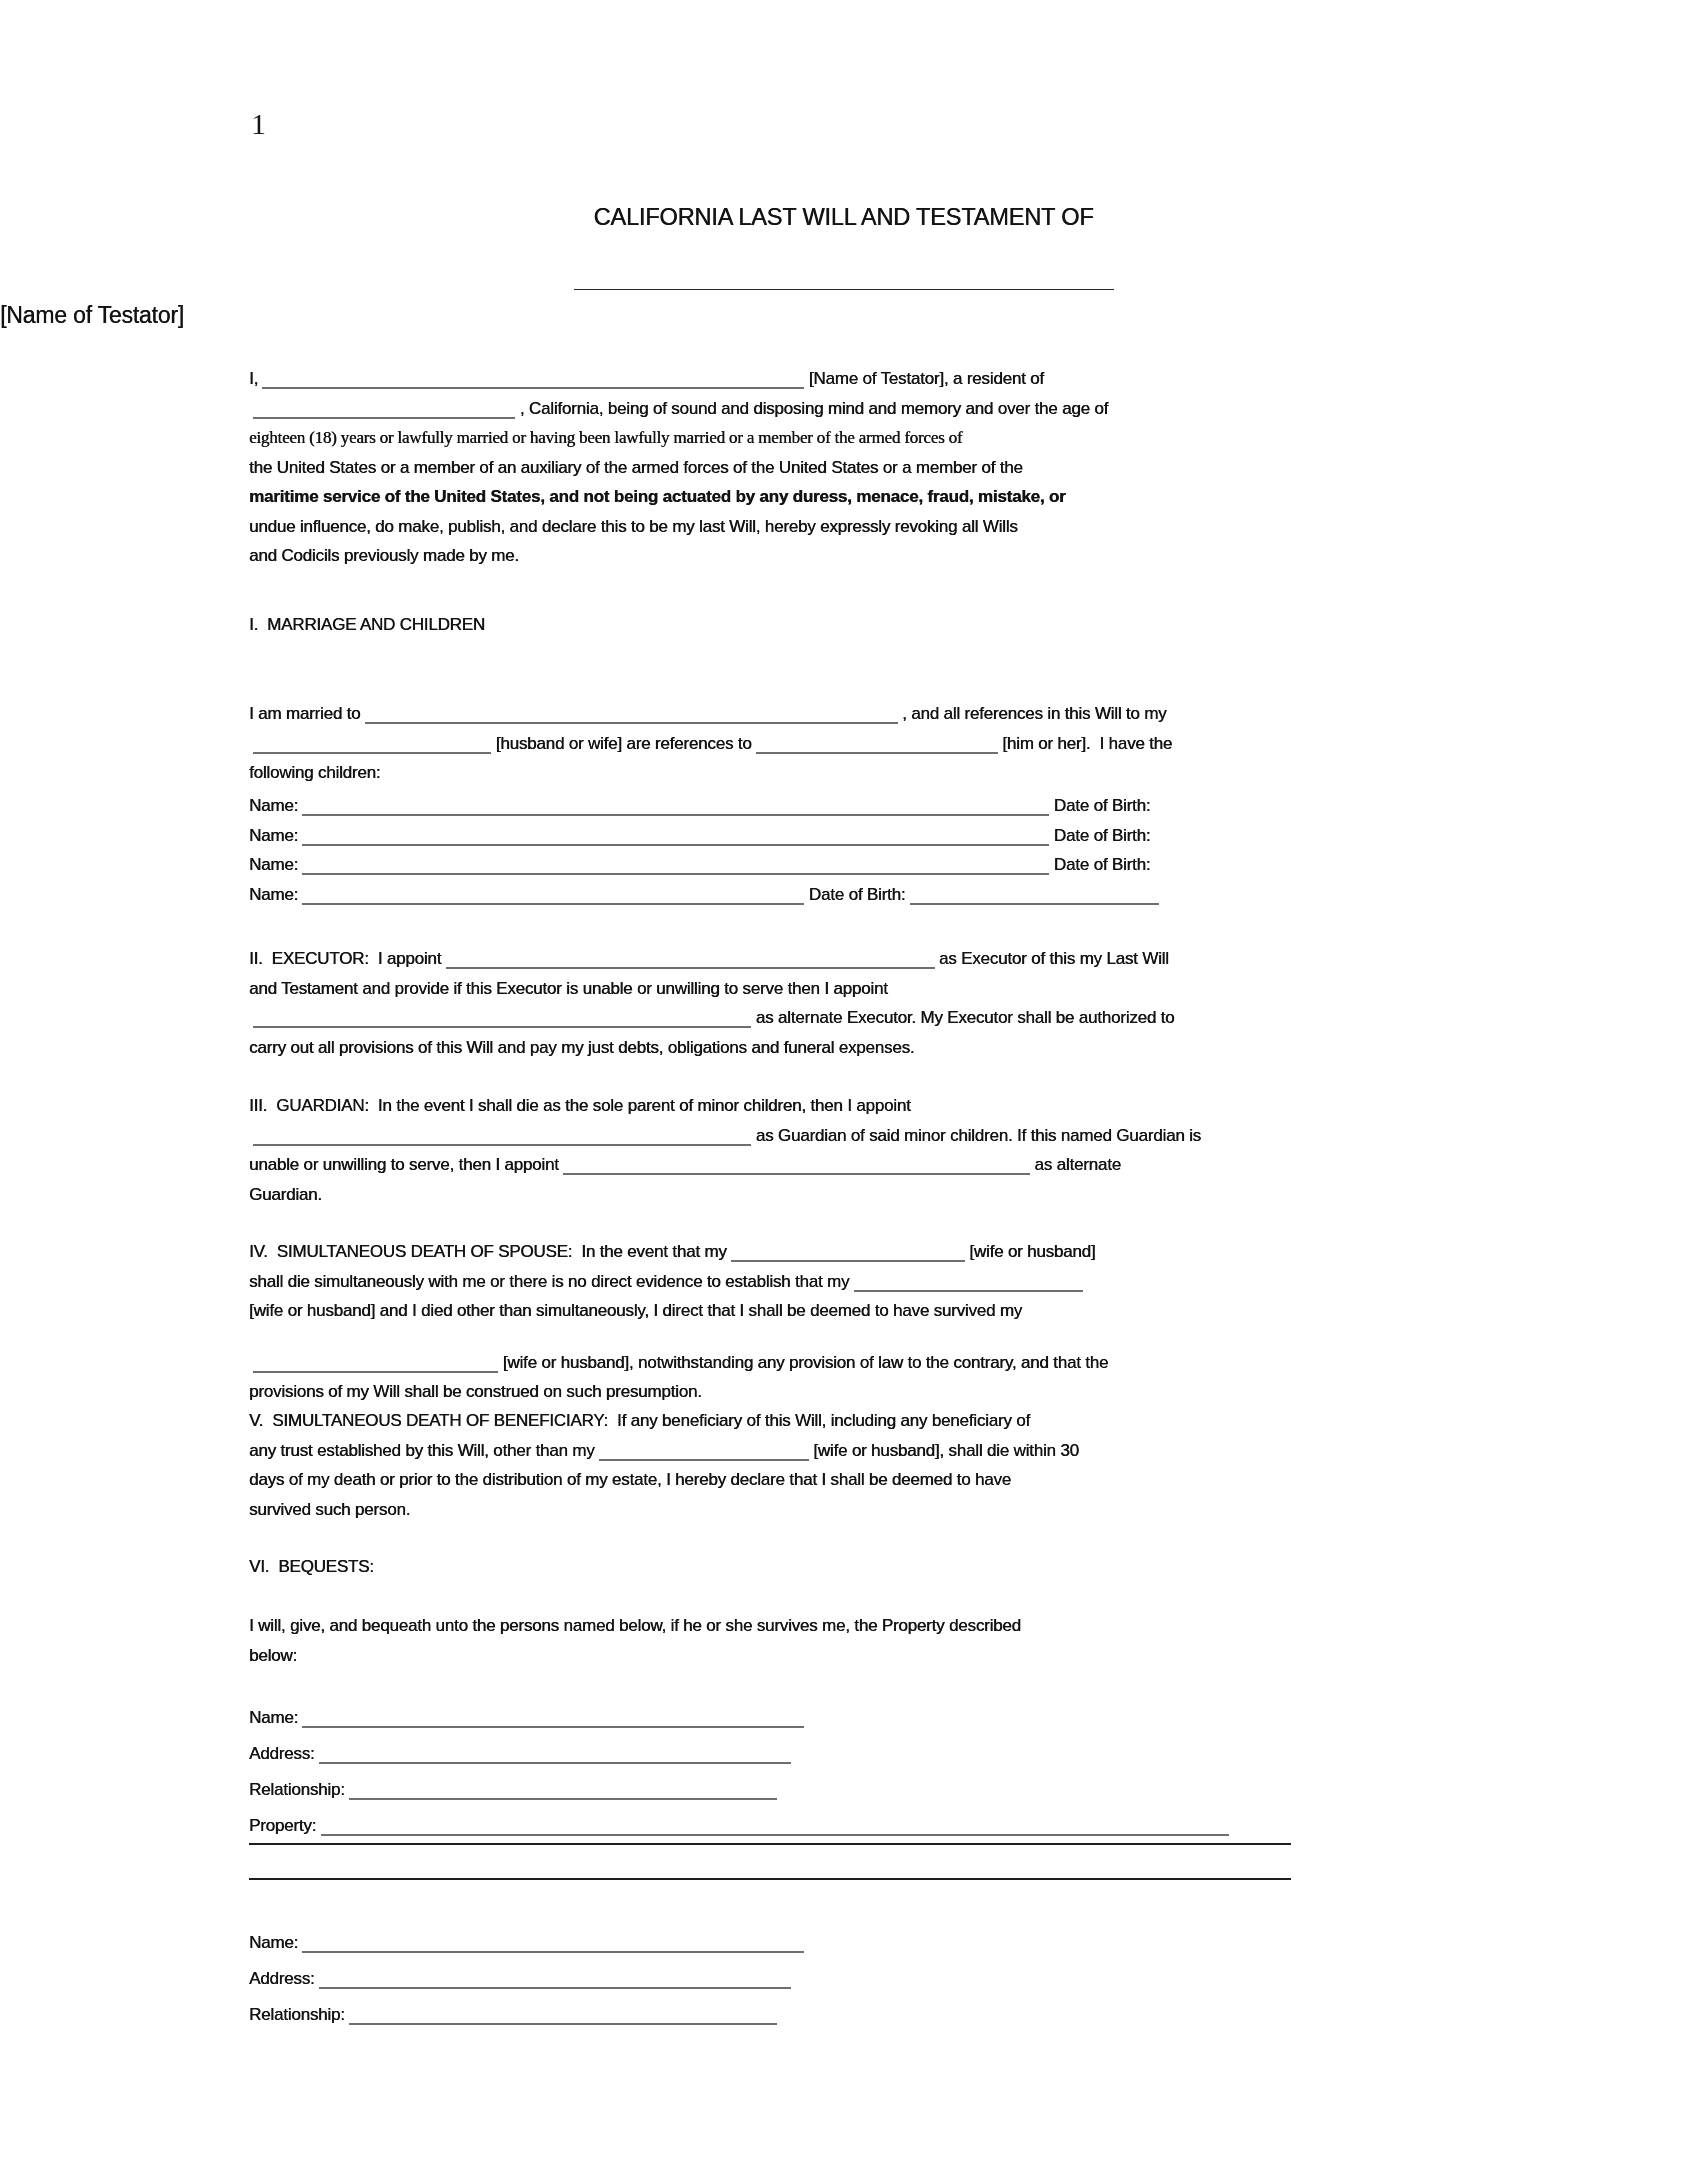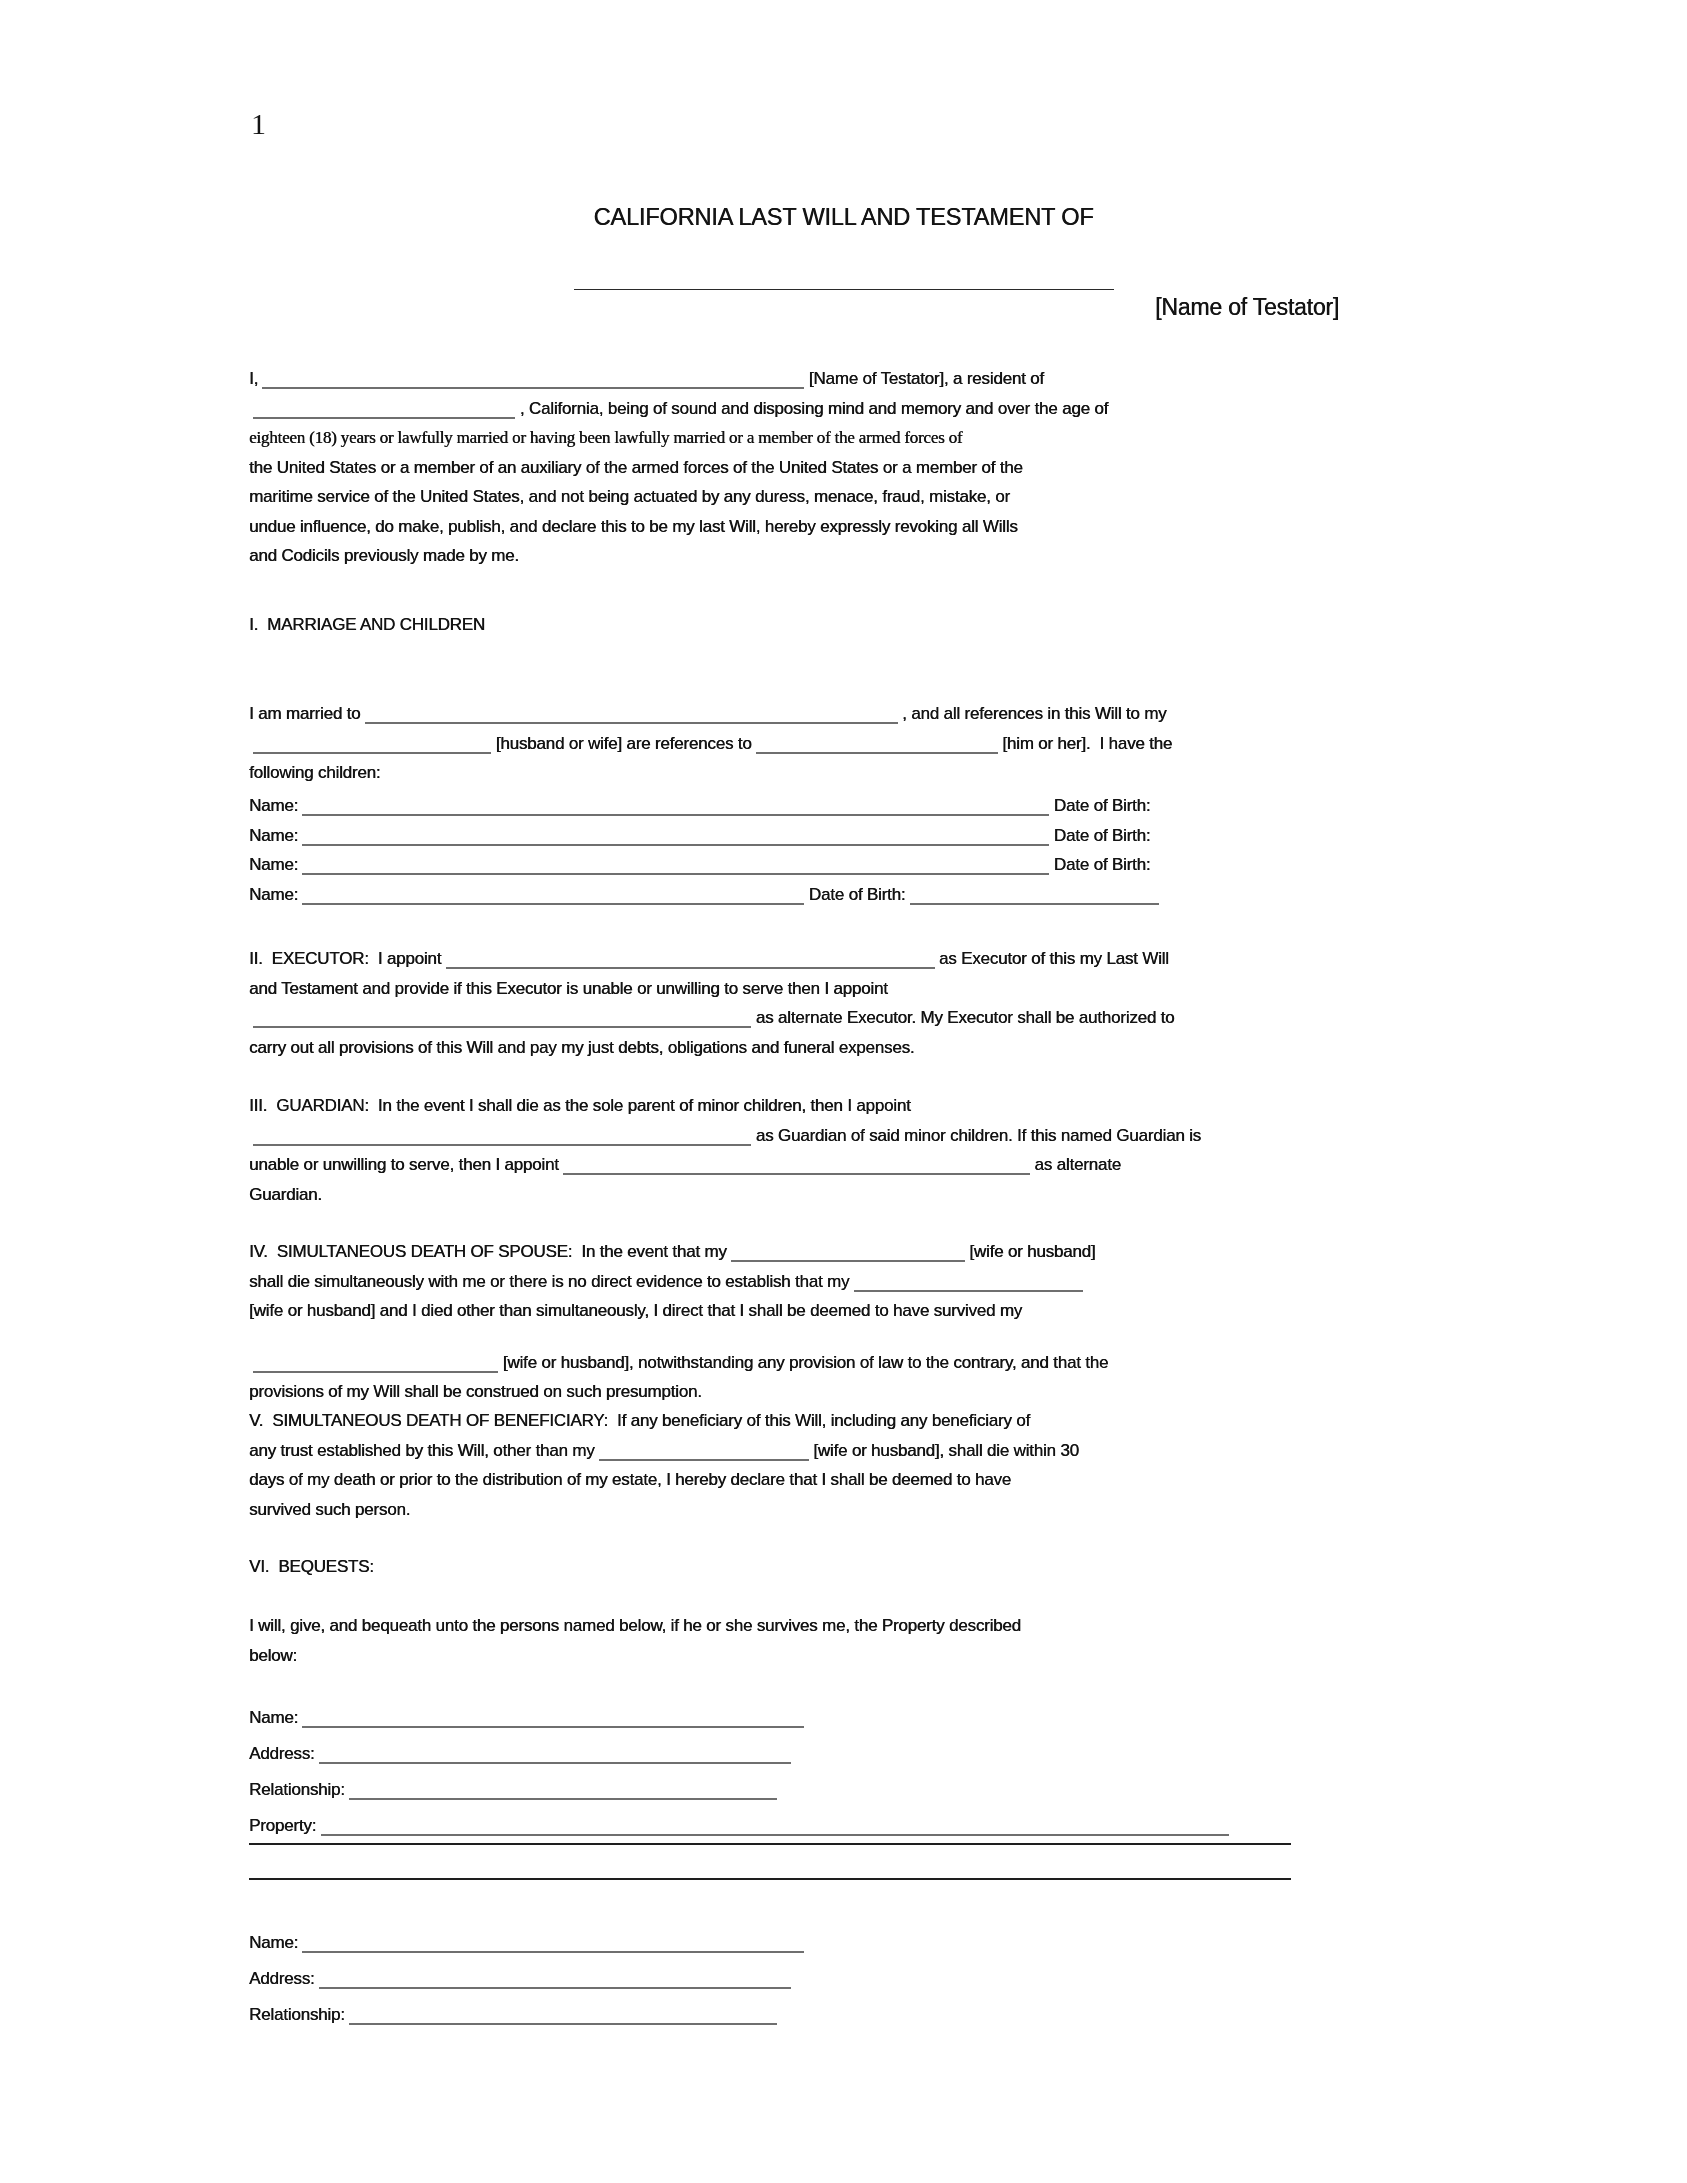--- a/index.html
+++ b/index.html
@@ -40,23 +40,23 @@
     position:absolute;
     left:574px;
     top:289px;
     width:540px;
     height:0;
     border-top:1.7px solid #2a2a2a;
   }
   .subtitle{
     position:absolute;
     left:0;
-    top:294px;
+    top:302px;
     width:1339px;
-    text-align:right;
+    text-align:left;
     font-size:23px;
   }
   .block{
     position:absolute;
     left:249px;
   }
   .block .line{
     white-space:nowrap;
   }
   .blank{
@@ -80,21 +80,21 @@
   <div class="pageno">1</div>
   <div class="title txt">CALIFORNIA LAST WILL AND TESTAMENT OF</div>
   <div class="title-rule"></div>
   <div class="subtitle txt">[Name of Testator]</div>
 
 <div class="block txt" style="top: 364px;">
       <div class="line" style="line-height: 29.5px;"><span>I,</span><span class="blank" style="width: 542px;"></span><span>[Name of Testator], a resident of</span></div>
       <div class="line" style="line-height: 29.5px;"><span class="blank" style="width: 262px;"></span><span>, California, being of sound and disposing mind and memory and over the age of</span></div>
       <div class="line" style="line-height: 29.5px; font-family: Liberation Serif, serif;"><span>eighteen (18) years or lawfully married or having been lawfully married or a member of the armed forces of</span></div>
       <div class="line" style="line-height: 29.5px;"><span>the United States or a member of an auxiliary of the armed forces of the United States or a member of the</span></div>
-      <div class="line" style="line-height: 29.5px;"><span>maritime service of the United States, and not being actuated by any duress, menace, fraud, mistake, or</span></div>
+      <div class="line" style="line-height: 29.5px; font-weight: bold;"><span>maritime service of the United States, and not being actuated by any duress, menace, fraud, mistake, or</span></div>
       <div class="line" style="line-height: 29.5px;"><span>undue influence, do make, publish, and declare this to be my last Will, hereby expressly revoking all Wills</span></div>
       <div class="line" style="line-height: 29.5px;"><span>and Codicils previously made by me.</span></div>
     </div>
     <div class="block txt" style="top: 610px;">
       <div class="line" style="line-height: 29.5px;"><span>I.&nbsp; MARRIAGE AND CHILDREN</span></div>
     </div>
     <div class="block txt" style="top: 699px;">
       <div class="line" style="line-height: 29.5px;"><span>I am married to</span><span class="blank" style="width: 533px;"></span><span>, and all references in this Will to my</span></div>
       <div class="line" style="line-height: 29.5px;"><span class="blank" style="width: 238px;"></span><span>[husband or wife] are references to</span><span class="blank" style="width: 242px;"></span><span>[him or her].&nbsp; I have the</span></div>
       <div class="line" style="line-height: 29.5px;"><span>following children:</span></div>

